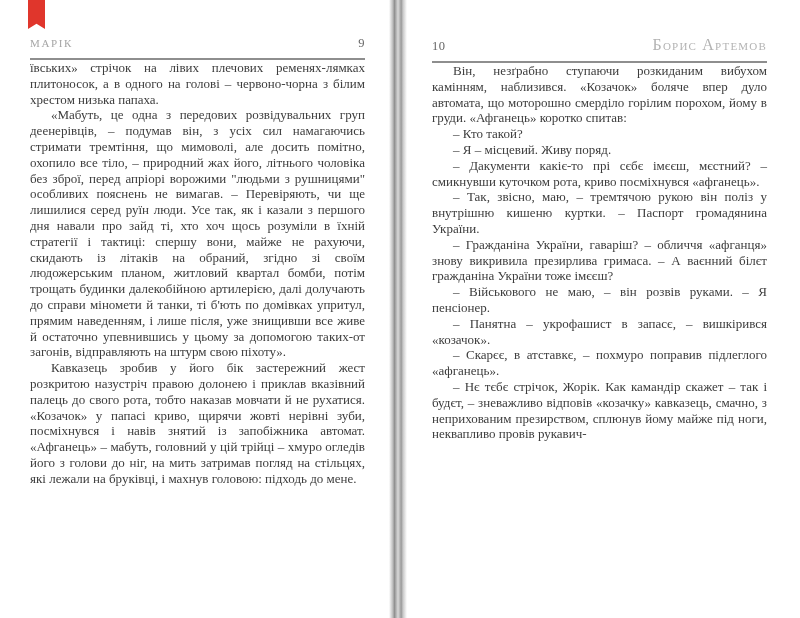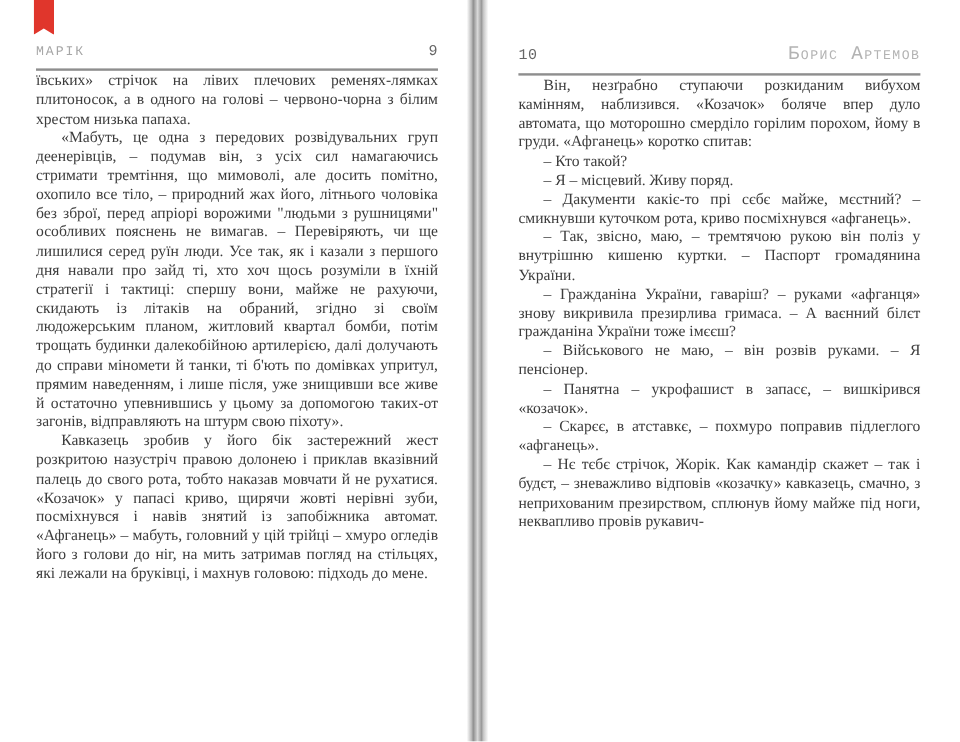--- a/index.html
+++ b/index.html
@@ -38,21 +38,21 @@
     position: absolute; top: 36px;
     width: 335px;
   }
   .page-left  { left: 30px;  }
   .page-right { left: 432px; }
 
   .page-header {
     display: flex; justify-content: space-between; align-items: baseline;
     border-bottom: 2px solid #8e8e8e;
     padding-bottom: 7px;
-    font-family: Liberation Mono, monospace;
+    font-family: Liberation Serif, serif;
   }
   .running-title {
     font-size: 11px; letter-spacing: 1.6px;
     color: #a6a6a6;
   }
   .running-author {
     font-size: 16px; letter-spacing: 1.2px;
     color: #b3b3b3;
     font-variant: small-caps;
   }
@@ -95,23 +95,23 @@
   <div class="page page-right">
     <div class="page-header">
       <span class="page-number">10</span>
       <span class="running-author">Борис Артемов</span>
     </div>
     <div class="page-body">
 
     <p class="indent">Він, незґрабно ступаючи розкиданим вибухом камінням, наблизився. «Козачок» боляче впер дуло автомата, що моторошно смерділо горілим порохом, йому в груди. «Афганець» коротко спитав:</p>
         <p class="indent">– Кто такой?</p>
         <p class="indent">– Я – місцевий. Живу поряд.</p>
-        <p class="indent">– Дакументи какіє-то прі сєбє майже, мєстний? – смикнувши куточком рота, криво посміхнувся «афганець».</p>
+        <p class="indent">– Дакументи какіє-то прі сєбє імєєш, мєстний? – смикнувши куточком рота, криво посміхнувся «афганець».</p>
         <p class="indent">– Так, звісно, маю, – тремтячою рукою він поліз у внутрішню кишеню куртки. – Паспорт громадянина України.</p>
-        <p class="indent">– Гражданіна України, гаваріш? – руками «афганця» знову викривила презирлива гримаса. – А ваєнний білєт гражданіна України тоже імєєш?</p>
+        <p class="indent">– Гражданіна України, гаваріш? – обличчя «афганця» знову викривила презирлива гримаса. – А ваєнний білєт гражданіна України тоже імєєш?</p>
         <p class="indent">– Військового не маю, – він розвів руками. – Я пенсіонер.</p>
         <p class="indent">– Панятна – укрофашист в запасє, – вишкірився «козачок».</p>
         <p class="indent">– Скарєє, в атставкє, – похмуро поправив підлеглого «афганець».</p>
         <p class="indent">– Нє тєбє стрічок, Жорік. Как камандір скажет – так і будєт, – зневажливо відповів «козачку» кавказець, смачно, з неприхованим презирством, сплюнув йому майже під ноги, неквапливо провів рукавич-</p>
       </div>
   </div>
 
 </div>
 
 </body></html>

